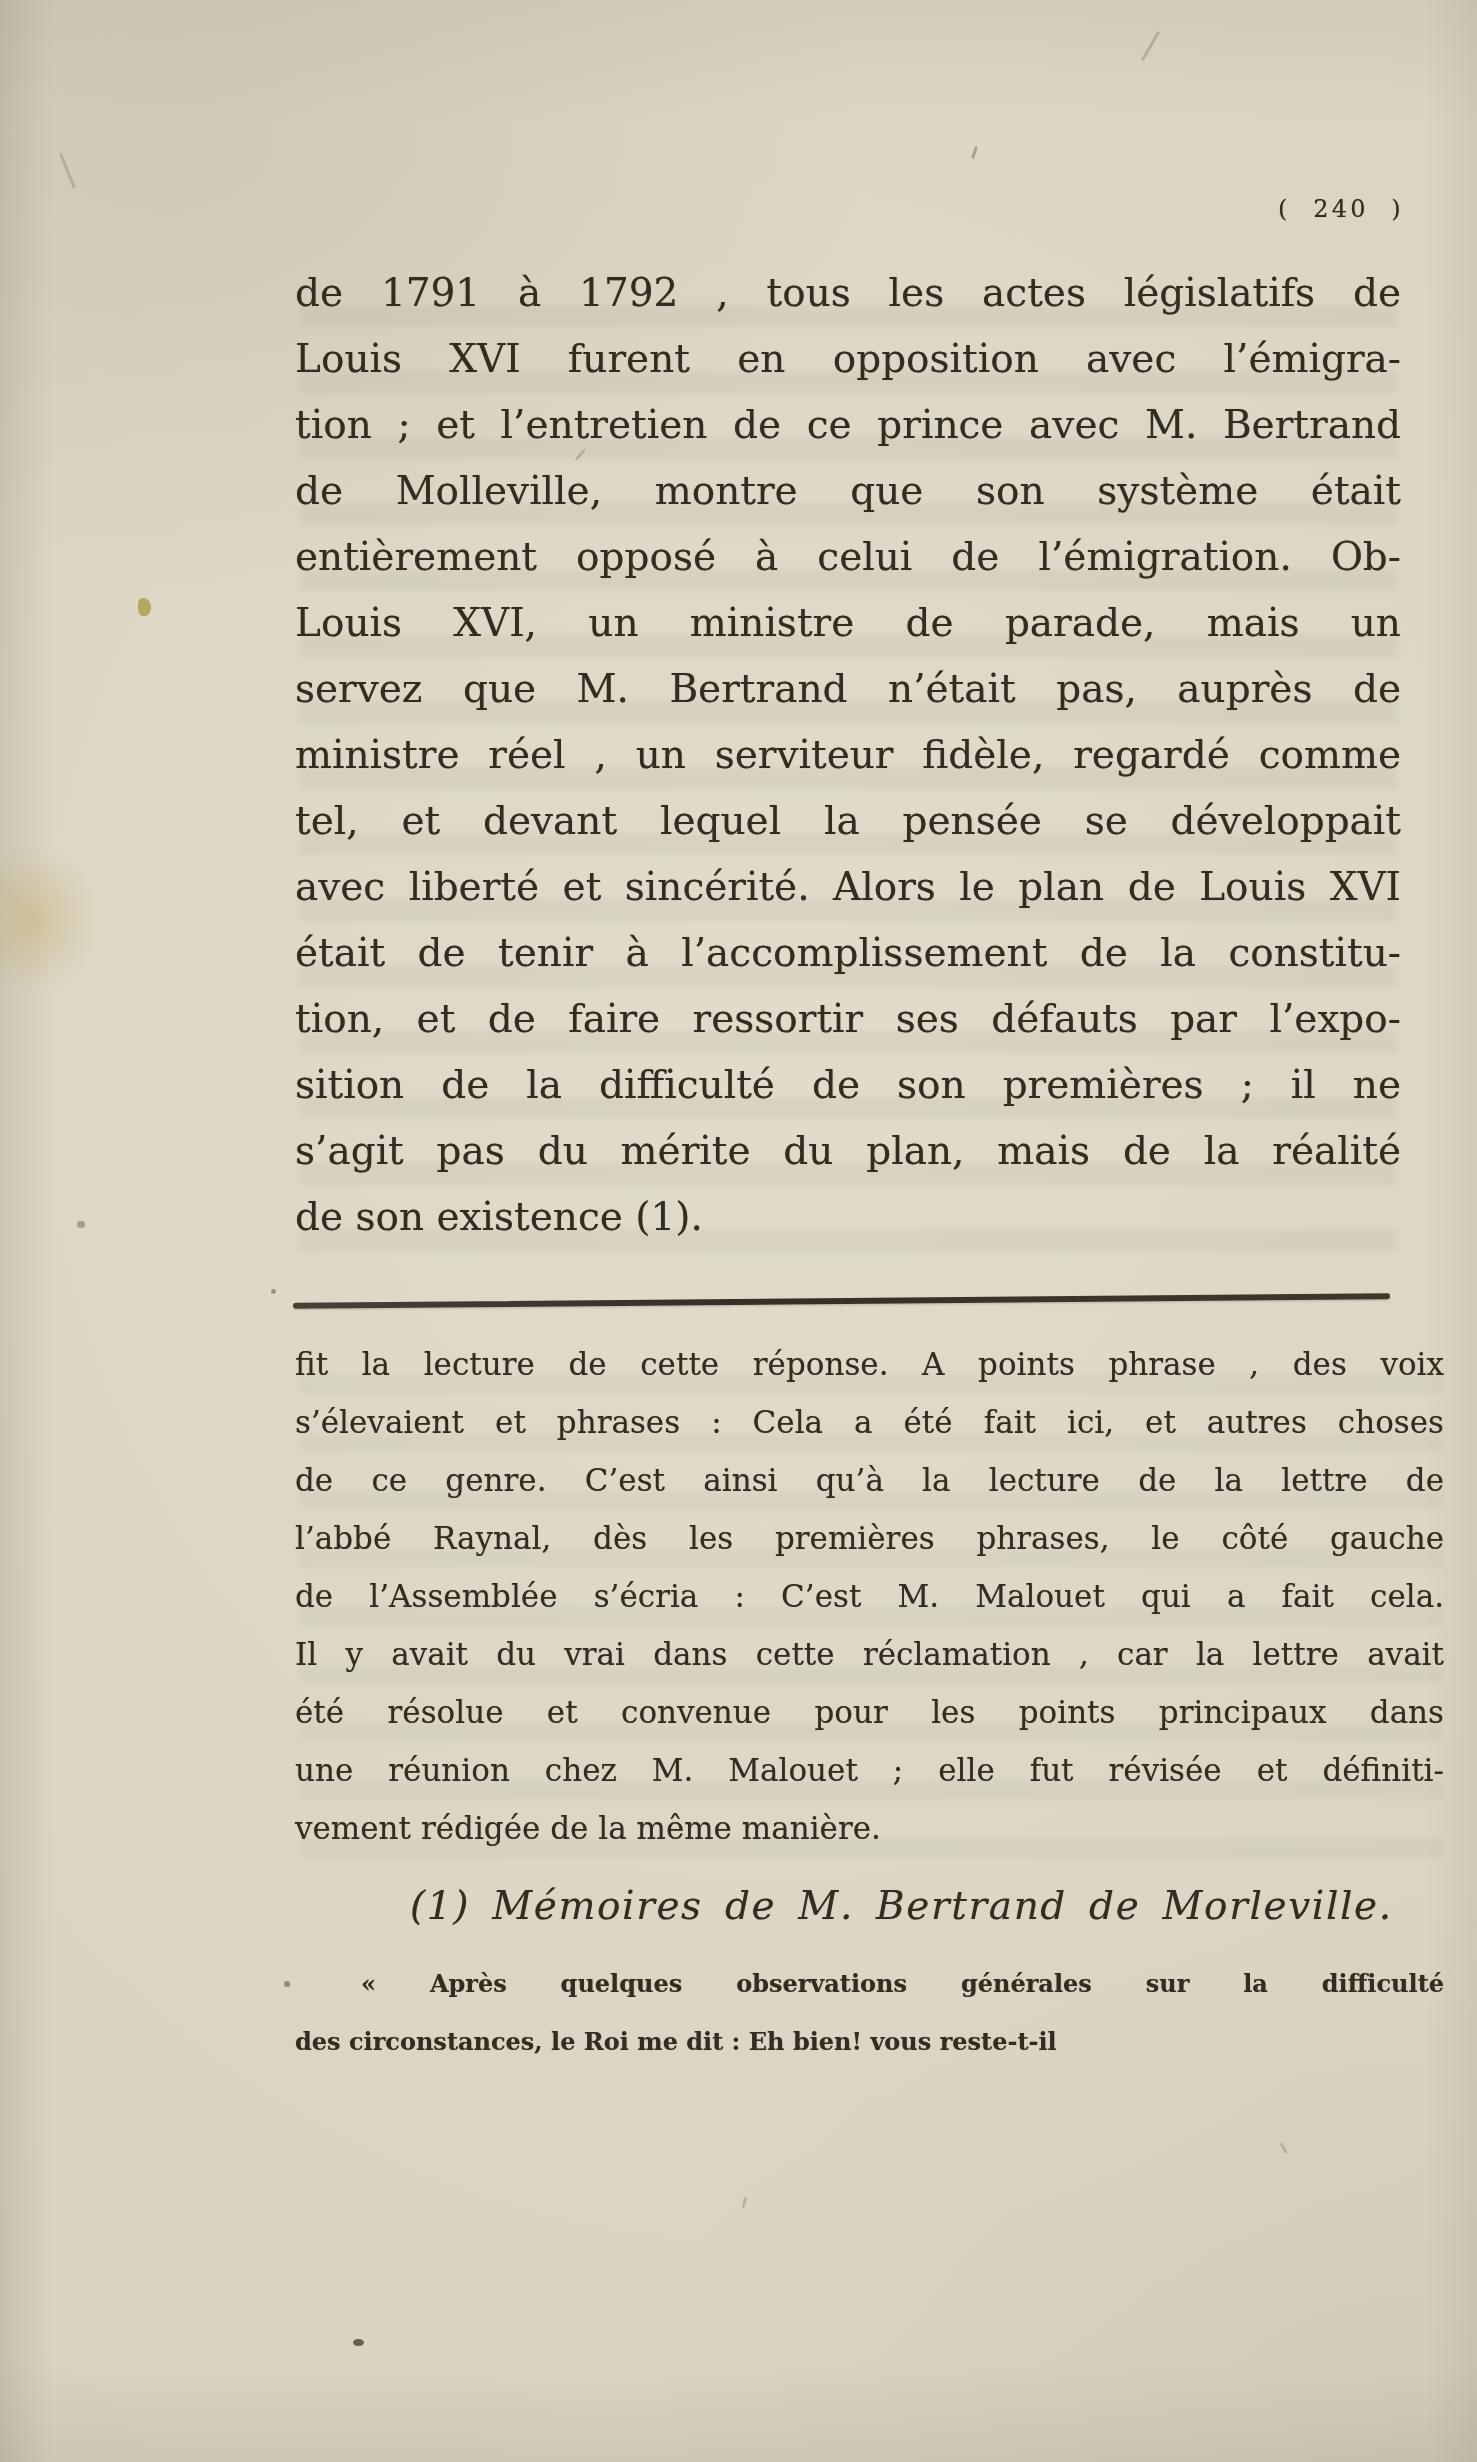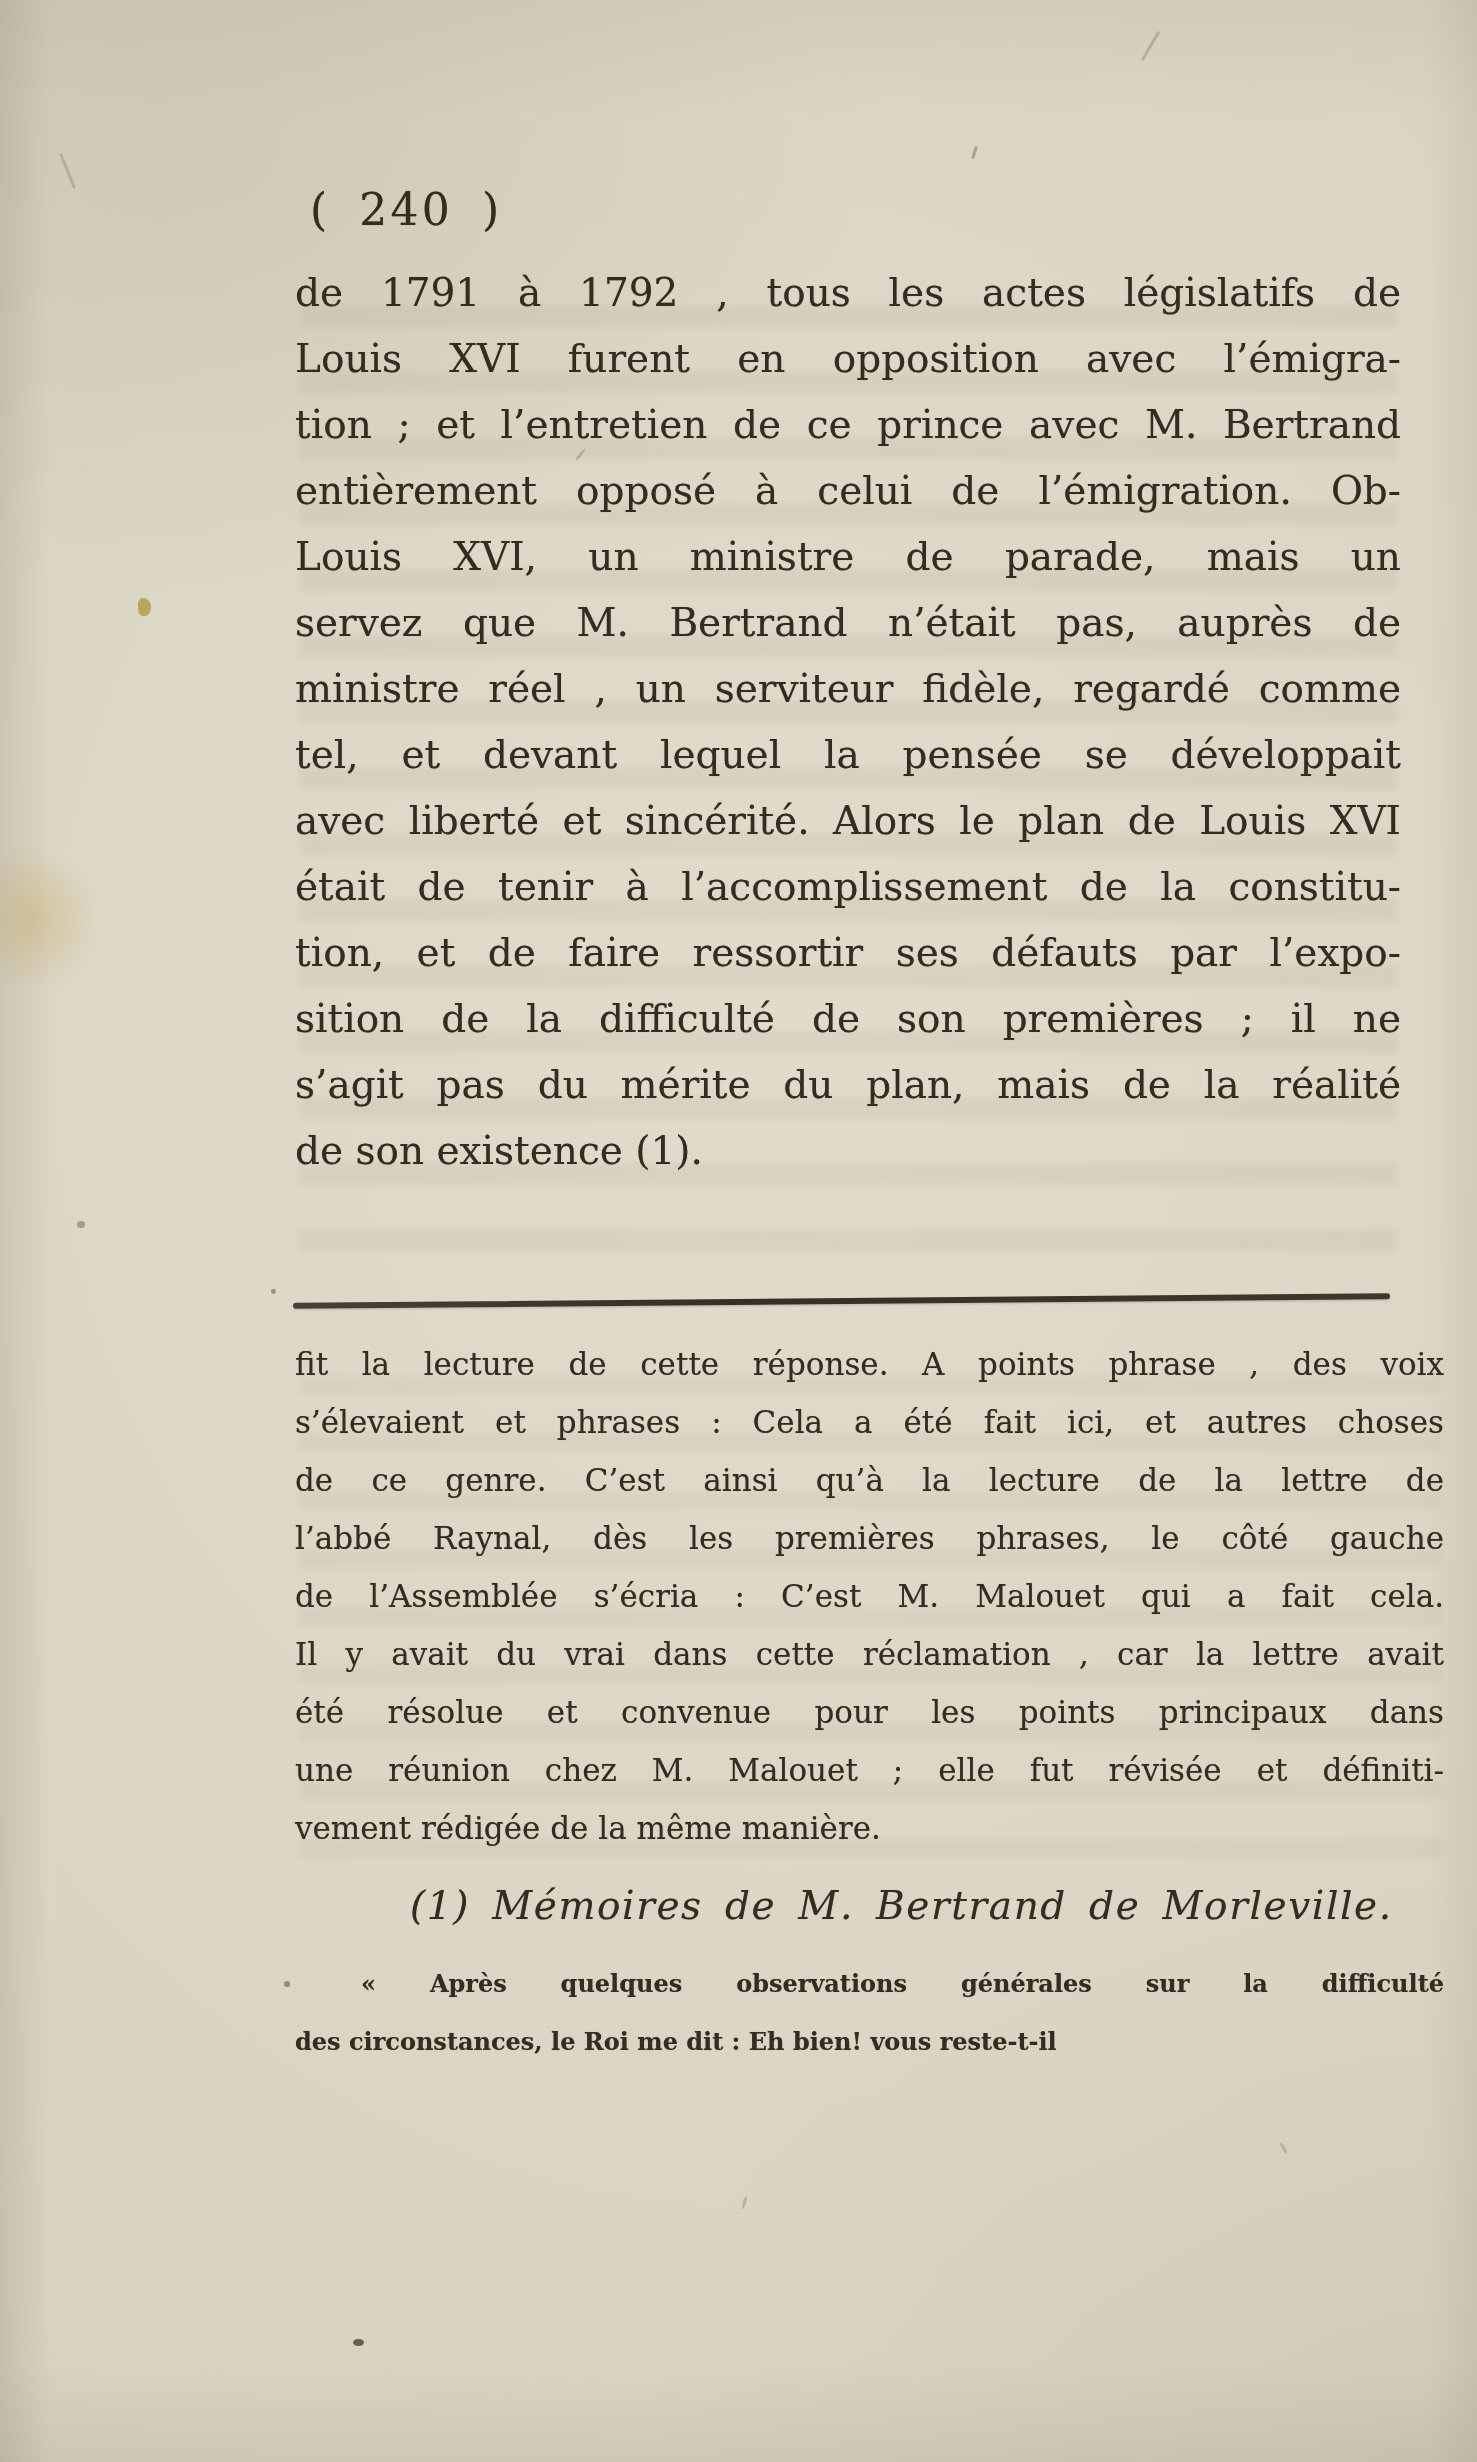--- a/index.html
+++ b/index.html
@@ -10,22 +10,22 @@
       radial-gradient(1149px 739px at 12% 6%, rgba(148,136,106,0.16), transparent 60%),
       radial-gradient(1313px 985px at 96% 100%, rgba(148,136,106,0.10), transparent 60%),
       radial-gradient(1970px 2298px at 52% 42%, rgba(255,252,238,0.22), transparent 72%),
       linear-gradient(90deg, rgba(125,113,86,0.20) 0%, rgba(125,113,86,0) 3.5%, rgba(125,113,86,0) 96.5%, rgba(125,113,86,0.13) 100%),
       linear-gradient(0deg, rgba(125,113,86,0.12) 0%, rgba(125,113,86,0) 4%, rgba(125,113,86,0) 95%, rgba(125,113,86,0.10) 100%),
       #d8d2c1;
     font-family:"DejaVu Serif","Liberation Serif",serif;
     color:#332c21;
   }
   .pageno{
-    position:absolute;left:310px;top:185px;width:1106px;height:49px;
-    text-align:left;font-size:44px;line-height:49px;
+    position:absolute;left:298px;top:185px;width:1106px;height:49px;
+    text-align:right;font-size:24px;line-height:49px;
     letter-spacing:3.3px;word-spacing:11.5px;
     text-shadow:0 0 0.8px rgba(51,44,33,0.5);
   }
   .main{
     position:absolute;left:295px;top:260px;width:1106px;
     font-size:39px;line-height:66px;
     text-shadow:0 0 0.8px rgba(51,44,33,0.45);
   }
   .fn1{
     position:absolute;left:295px;top:1335px;width:1149px;
@@ -83,20 +83,21 @@
 
   <div class="ghost g-main"></div>
   <div class="ghost g-fn"></div>
 
   <div class="pageno">( 240 )</div>
 
   <div class="main">
     <div class="line">de 1791 à 1792 , tous les actes législatifs de</div>
     <div class="line">Louis XVI furent en opposition avec l’émigra-</div>
     <div class="line">tion ; et l’entretien de ce prince avec M. Bertrand</div>
+    <div class="line">de Molleville, montre que son système était</div>
     <div class="line">entièrement opposé à celui de l’émigration. Ob-</div>
     <div class="line">Louis XVI, un ministre de parade, mais un</div>
     <div class="line">servez que M. Bertrand n’était pas, auprès de</div>
     <div class="line">ministre réel , un serviteur fidèle, regardé comme</div>
     <div class="line">tel, et devant lequel la pensée se développait</div>
     <div class="line">avec liberté et sincérité. Alors le plan de Louis XVI</div>
     <div class="line">était de tenir à l’accomplissement de la constitu-</div>
     <div class="line">tion, et de faire ressortir ses défauts par l’expo-</div>
     <div class="line">sition de la difficulté de son premières ; il ne</div>
     <div class="line">s’agit pas du mérite du plan, mais de la réalité</div>

